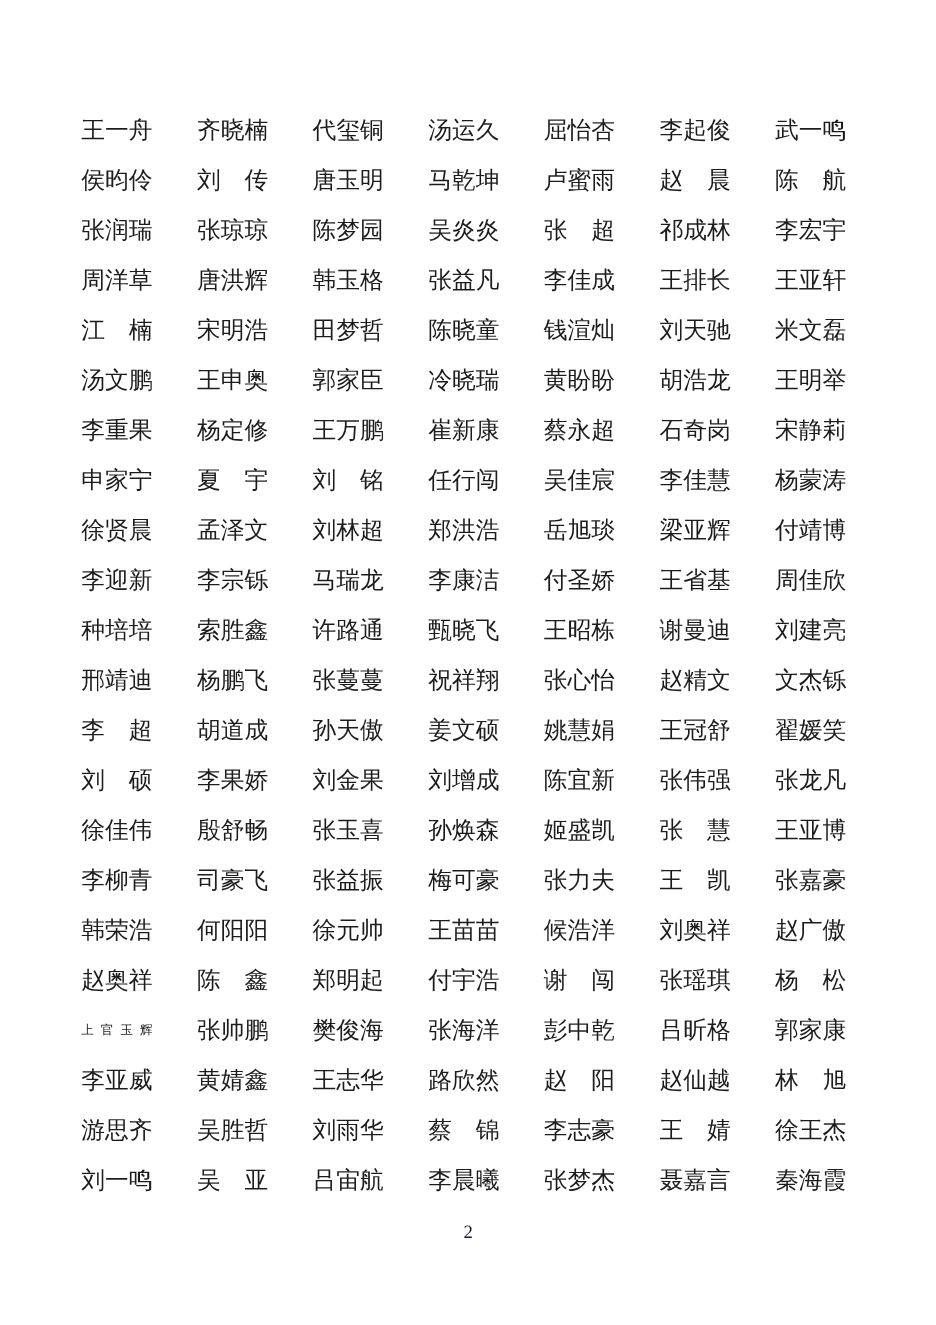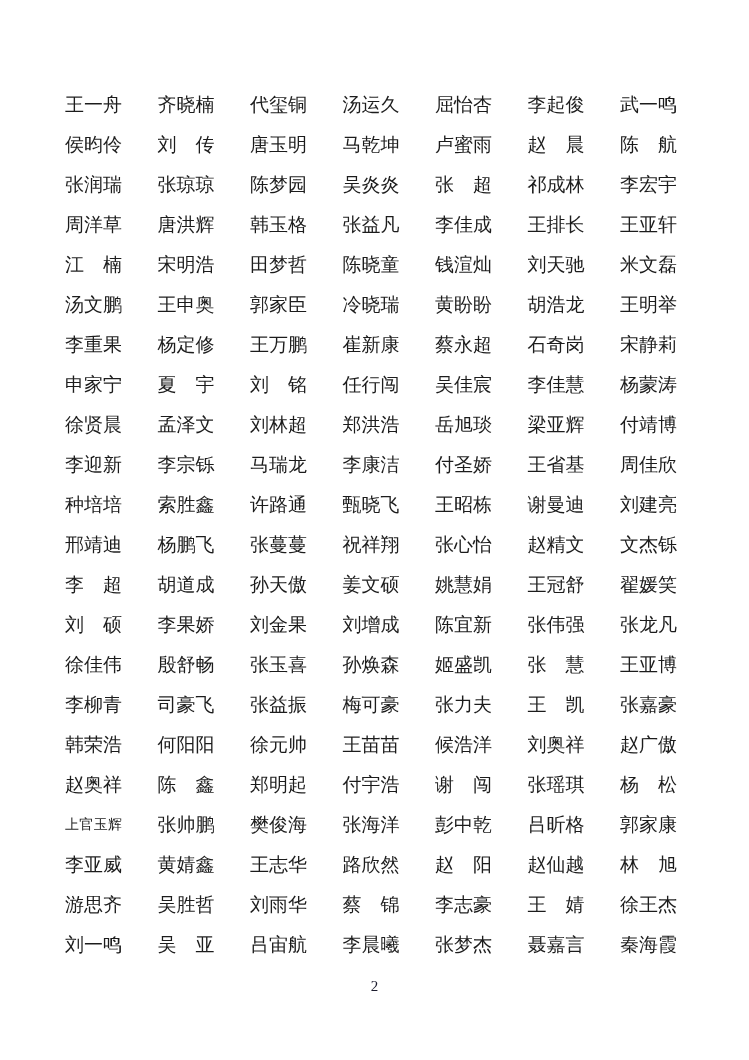--- a/index.html
+++ b/index.html
@@ -30,21 +30,21 @@
     height: 40px;
     line-height: 40px;
     font-size: 19px;
     color: #1c1c1c;
     text-align: justify;
     text-align-last: justify;
     white-space: nowrap;
     overflow: visible;
   }
   .name-cell.long-name {
-    font-size: 14px;
+    font-size: 10px;
     letter-spacing: 0;
   }
   .page-number {
     position: absolute;
     top: 978px;
     left: 0;
     width: 100%;
     text-align: center;
     font-size: 15px;
     color: #1c1c2e;

